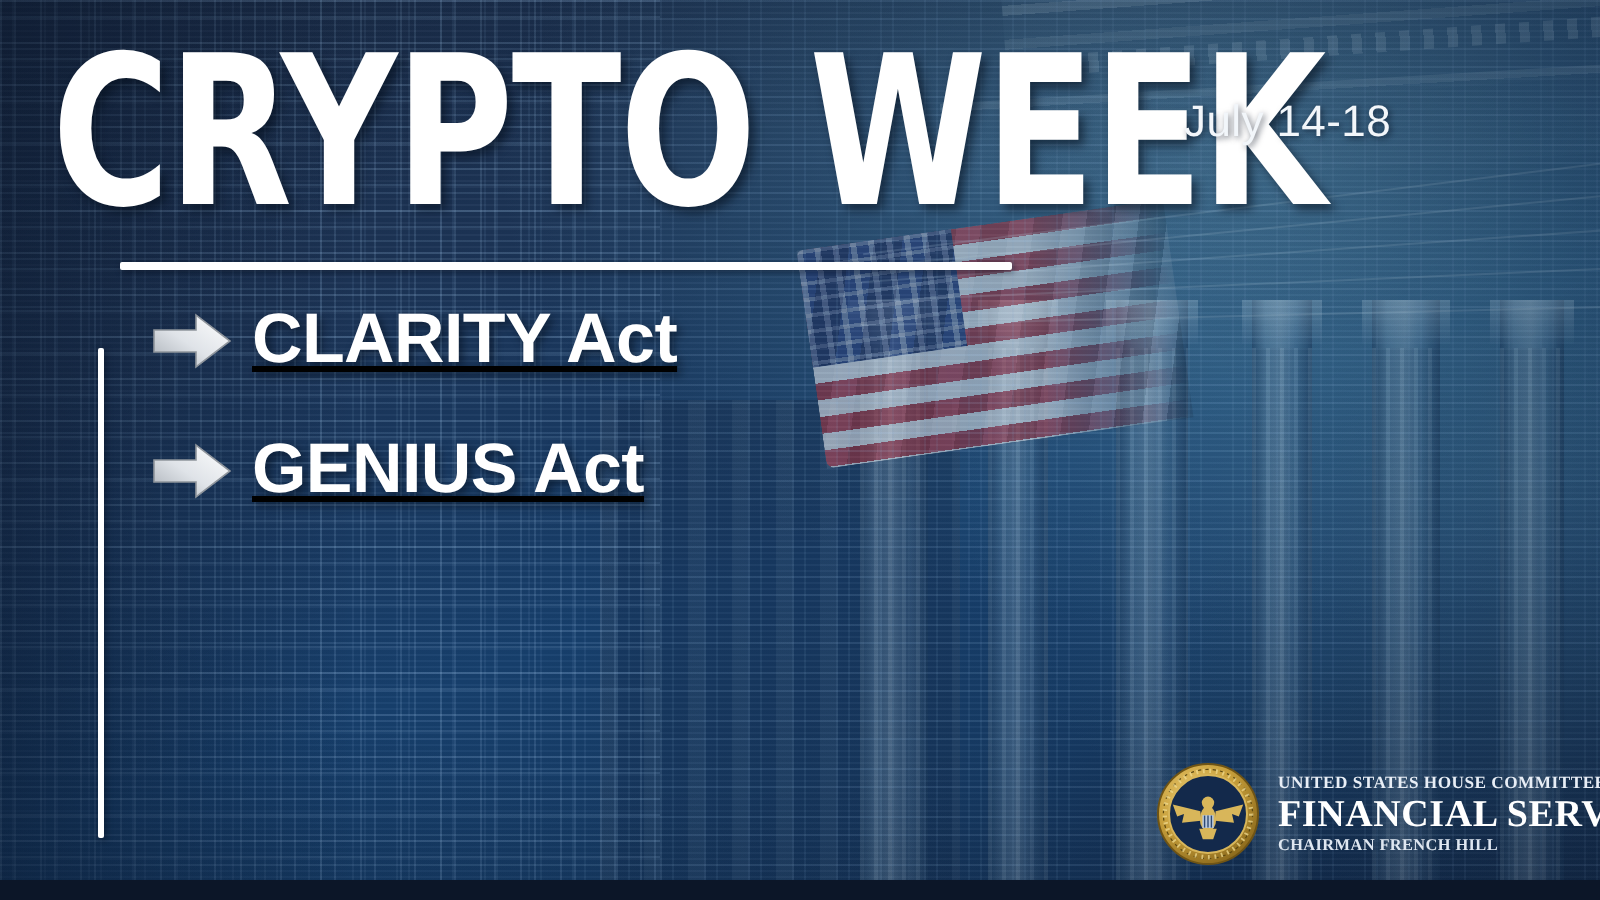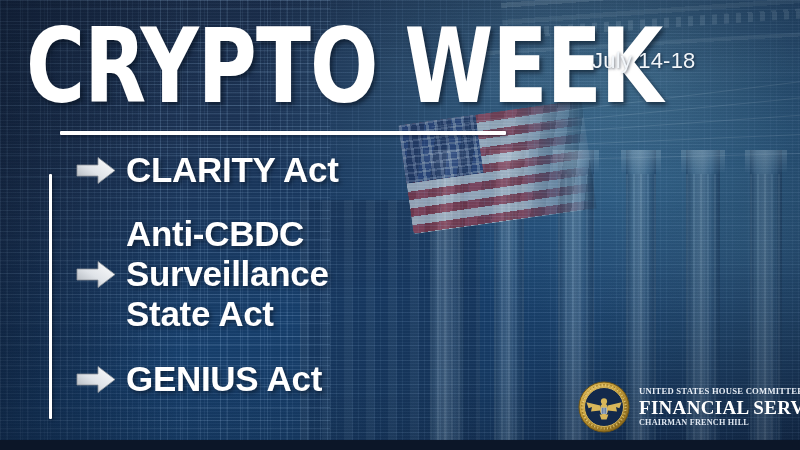--- a/index.html
+++ b/index.html
@@ -180,21 +180,21 @@
     box-shadow:1px 1px 3px rgba(4,12,26,.5);
   }
   #rule-v {
     position:absolute; left:49px; top:174px; width:3px; height:245px;
     background:#ffffff; border-radius:1px;
     box-shadow:1px 1px 3px rgba(4,12,26,.5);
   }
 
   
   #bills { position:absolute; left:76px; top:150px; width:420px; }
-  .bill { display:flex; align-items:center; }
+  .bill { display:flex; align-items:center;text-decoration:underline; }
   .bill-arrow { flex:0 0 auto; width:40px; height:29px; margin-right:10px; }
   .bill-text {
     font-size:35px; font-weight:700; line-height:40px;
     letter-spacing:-.3px; color:#ffffff;
     text-shadow:2px 2px 4px rgba(4,12,26,.55);
     white-space:pre-line;
   }
   #bill-0 { margin-top:0px;  }
   #bill-1 { margin-top:24px; }
   #bill-2 { margin-top:25px;text-align:right; }
@@ -295,37 +295,20 @@
                 <stop offset="45%" stop-color="#dfe3e8"></stop>
                 <stop offset="100%" stop-color="#ffffff"></stop>
               </linearGradient>
             </defs>
             <path d="M1 9 H22 V1.5 L39 14.5 L22 27.5 V20 H1 Z" fill="url(#ag0)" stroke="#8f959c" stroke-width="0.8"></path>
           </svg>
         </span>
         <span class="bill-text">CLARITY Act</span>
       </div>
 
-      <div class="bill" id="bill-1">
-        <span class="bill-arrow">
-          <svg viewBox="0 0 40 29" width="40" height="29" aria-hidden="true">
-            <defs>
-              <linearGradient id="ag1" x1="0" y1="1" x2="1" y2="0">
-                <stop offset="0%" stop-color="#a8aeb5"></stop>
-                <stop offset="45%" stop-color="#dfe3e8"></stop>
-                <stop offset="100%" stop-color="#ffffff"></stop>
-              </linearGradient>
-            </defs>
-            <path d="M1 9 H22 V1.5 L39 14.5 L22 27.5 V20 H1 Z" fill="url(#ag1)" stroke="#8f959c" stroke-width="0.8"></path>
-          </svg>
-        </span>
-        <span class="bill-text">Anti-CBDC
-Surveillance
-State Act</span>
-      </div>
 
       <div class="bill" id="bill-2">
         <span class="bill-arrow">
           <svg viewBox="0 0 40 29" width="40" height="29" aria-hidden="true">
             <defs>
               <linearGradient id="ag2" x1="0" y1="1" x2="1" y2="0">
                 <stop offset="0%" stop-color="#a8aeb5"></stop>
                 <stop offset="45%" stop-color="#dfe3e8"></stop>
                 <stop offset="100%" stop-color="#ffffff"></stop>
               </linearGradient>

